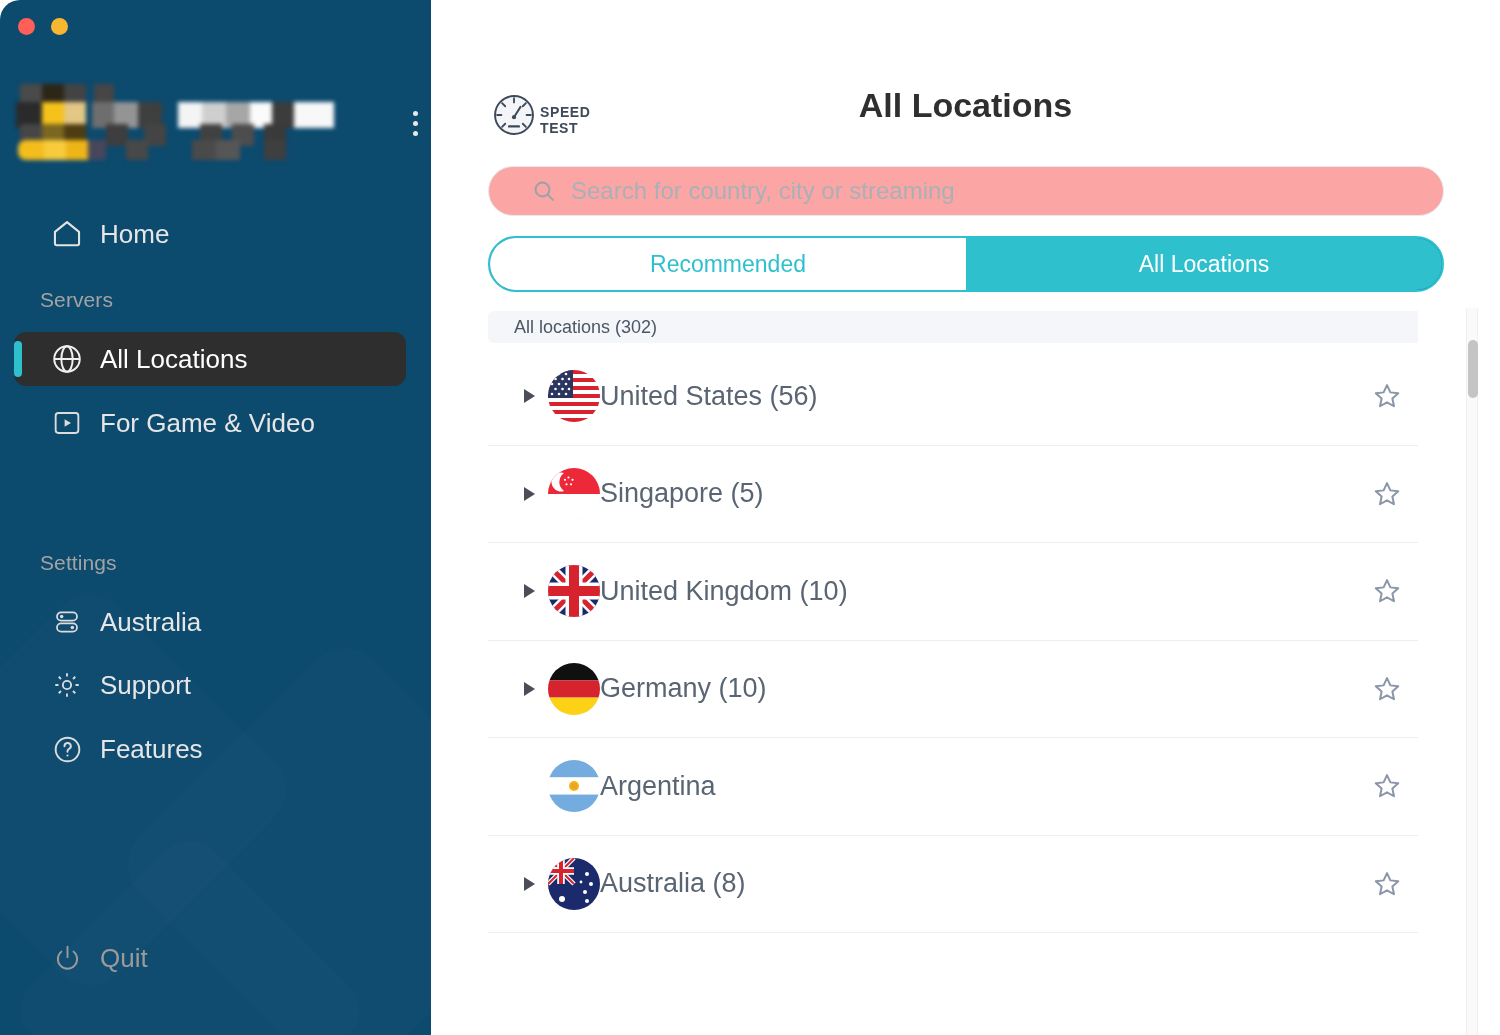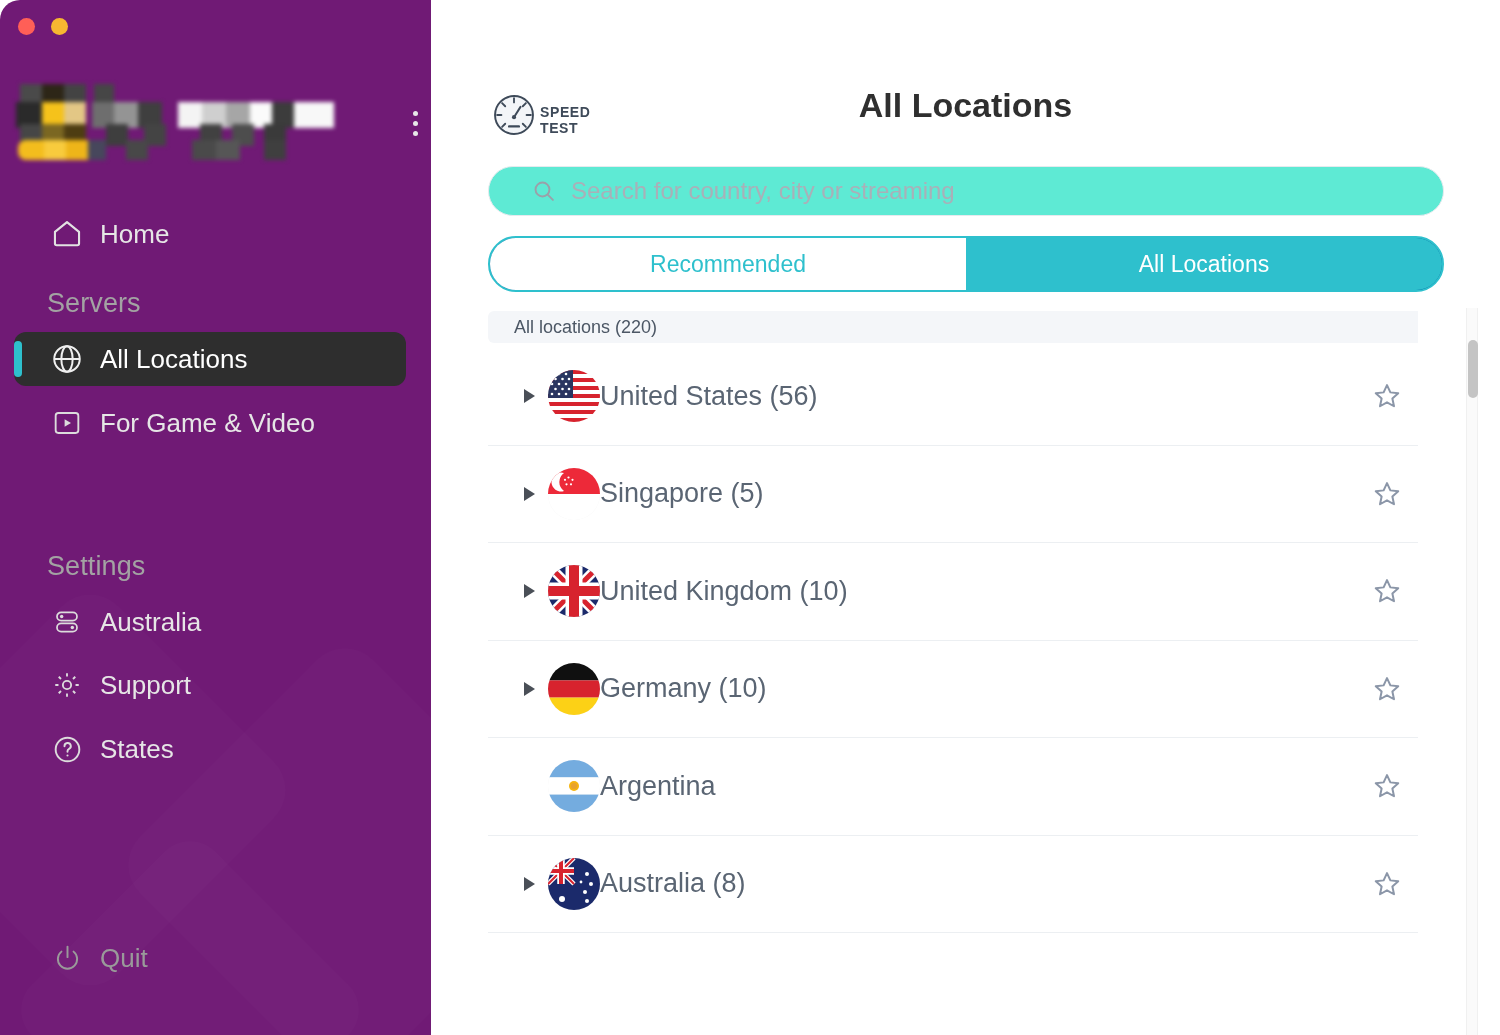--- a/index.html
+++ b/index.html
@@ -20,21 +20,21 @@
     border-radius: 20px 20px 0 0;
     overflow: hidden;
     display: flex;
   }
 
   
   #sidebar {
     position: relative;
     width: 431px;
     height: 1035px;
-    background: #701a75;
+    background: #0c4a6e;
     flex: 0 0 431px;
     overflow: hidden;
   }
 
   
   .watermark {
     position: absolute;
     background: rgba(255,255,255,0.016);
     transform: rotate(45deg);
     pointer-events: none;
@@ -91,25 +91,24 @@
     display: block;
     width: 5px;
     height: 5px;
     border-radius: 50%;
     background: #e8e8e8;
   }
 
   .nav-section-label {
     position: absolute;
     left: 40px;
-    font-size: 27px;
+    font-size: 21px;
     color: #a3a3a3;
     letter-spacing: 0.1px;
     z-index: 3;
-    margin-left: 7px;
   }
   #label-servers { top: 288px; }
   #label-settings { top: 551px; }
 
   .nav-item {
     position: absolute;
     left: 14px;
     width: 392px;
     height: 54px;
     display: flex;
@@ -191,21 +190,21 @@
     font-weight: bold;
     color: #2f2f2f;
   }
 
   #search-wrap {
     position: absolute;
     left: 57px;
     top: 166px;
     width: 956px;
     height: 50px;
-    background: #5eead4;
+    background: #fca5a5;
     border: 1px solid #e6eaee;
     border-radius: 25px;
     display: flex;
     align-items: center;
     padding-left: 42px;
     cursor: text;
   }
   #search-icon { flex: 0 0 auto; display: flex; align-items: center; }
   #search-input {
     flex: 1 1 auto;
@@ -457,21 +456,21 @@
     </div>
 
     <div class="nav-item" id="nav-support">
       <span class="nav-icon">
         <svg width="33" height="33" viewBox="0 0 24 24" fill="none" stroke="#dcdcdc" stroke-width="1.4" stroke-linecap="round">
           <circle cx="12" cy="12" r="8.6"></circle>
           <path d="M9.8 9.6a2.3 2.3 0 1 1 3.1 2.1c-.6.3-.9.8-.9 1.5v.4"></path>
           <circle cx="12" cy="16.4" r="0.75" fill="#dcdcdc" stroke="none"></circle>
         </svg>
       </span>
-      <span class="nav-label">States</span>
+      <span class="nav-label">Features</span>
     </div>
 
     <div class="nav-item" id="nav-quit">
       <span class="nav-icon">
         <svg width="33" height="33" viewBox="0 0 24 24" fill="none" stroke="#9a9a9a" stroke-width="1.4" stroke-linecap="round">
           <path d="M7.6 7a7 7 0 1 0 8.8 0"></path>
           <line x1="12" y1="3.4" x2="12" y2="11"></line>
         </svg>
       </span>
       <span class="nav-label">Quit</span>
@@ -512,21 +511,21 @@
       </span>
       <input id="search-input" type="text" value="" placeholder="Search for country, city or streaming" style="">
     </div>
 
     <div id="tabs">
       <div class="tab">Recommended</div>
       <div class="tab active">All Locations</div>
     </div>
 
     <div id="group-header">
-      <span>All locations (220)</span>
+      <span>All locations (302)</span>
     </div>
 
     <div id="list">
 
       <div class="loc-row">
         <span class="row-caret">
             <span class="caret-tri"></span>
           </span>
         <span class="row-flag">
           <svg width="52" height="52" viewBox="0 0 52 52">

